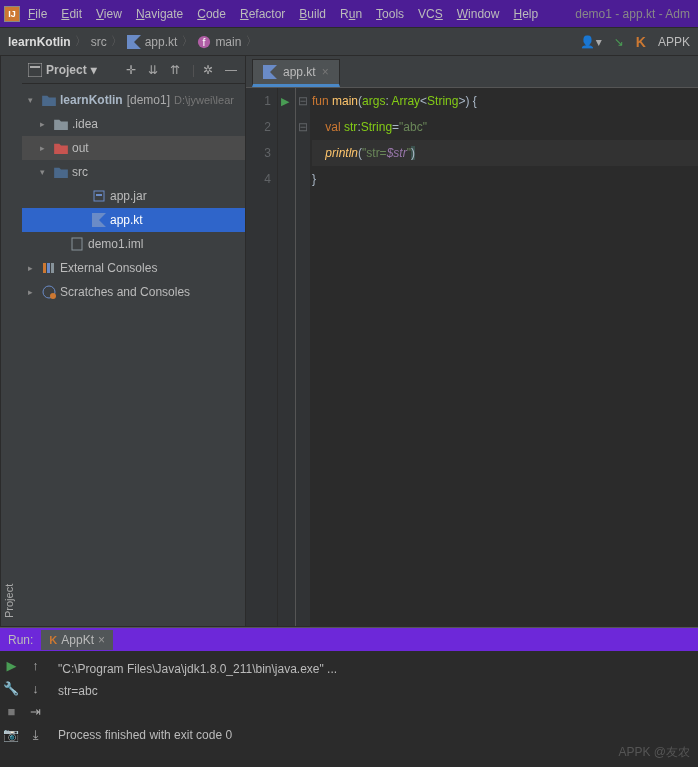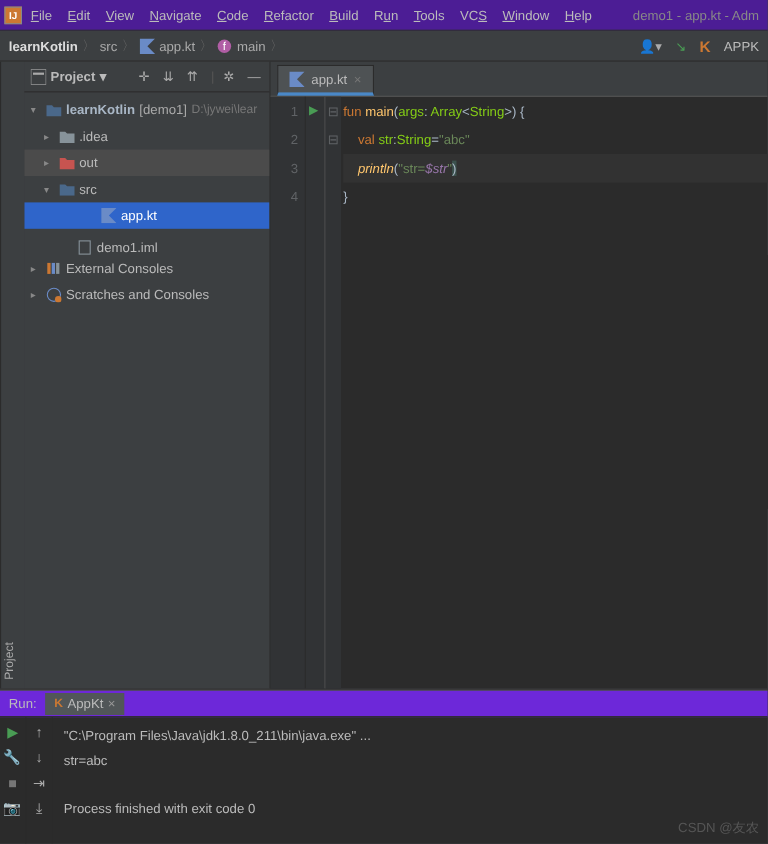--- a/index.html
+++ b/index.html
@@ -29,21 +29,21 @@
   
   
   .project-panel { width: 224px; background: #3c3f41; border-right: 1px solid #2b2b2b; display: flex; flex-direction: column; }
   .panel-header { display: flex; align-items: center; height: 28px; padding: 0 6px; gap: 8px; border-bottom: 1px solid #2b2b2b; }
   .panel-header .title { font-weight: bold; display:flex; align-items:center; gap:4px;}
   .panel-header .spacer { flex: 1; }
   .panel-header .ico { width: 14px; height: 14px; cursor: pointer; color:#aaa; }
   .tree { flex: 1; overflow: auto; padding: 4px 0; }
   .tree-row { display: flex; align-items: center; height: 24px; padding-left: 6px; gap: 4px; cursor: pointer; white-space: nowrap; }
   .tree-row.d1 { padding-left: 18px; }
-  .tree-row.d2 { padding-left: 34px; align-items: flex-end; }
+  .tree-row.d2 { padding-left: 34px; }
   .tree-row.d3 { padding-left: 56px; }
   .tree-row.selected { background: #2f65ca; color: #fff; }
   .tree-row.out-selected { background: #4b4b4b; }
   .arrow { width: 10px; font-size: 9px; color: #888; }
   .arrow.noarrow { visibility:hidden; }
   .folder { color: #a9b7c6; }
   .folder-icon { width: 14px; height: 12px; }
   .proj-path { color: #777; font-size: 11px; }
   
   
@@ -169,20 +169,28 @@
           </svg>
         <span>out</span>
       </div>
       <div class="tree-row d1">
         <span class="arrow">▾</span>
         <svg class="folder-icon" viewBox="0 0 16 14">
             <path d="M0 2h6l2 2h8v10H0z" fill="#4a688a"></path>
           </svg>
         <span>src</span>
       </div>
+      <div class="tree-row d3">
+        <span class="arrow noarrow">▸</span>
+        <svg width="14" height="14">
+            <rect x="2" y="2" width="10" height="10" fill="none" stroke="#6a8bc7"></rect>
+            <rect x="4" y="5" width="6" height="2" fill="#6a8bc7"></rect>
+          </svg>
+        <span>app.jar</span>
+      </div>
       <div class="tree-row d3 selected">
         <span class="arrow noarrow">▸</span>
         <svg width="14" height="14" viewBox="0 0 16 16">
             <polygon points="0,0 16,0 8,8 16,16 0,16" fill="#6a8bc7"></polygon>
           </svg>
         <span>app.kt</span>
       </div>
       <div class="tree-row d2">
         <span class="arrow noarrow">▸</span>
         <svg width="14" height="14">
@@ -270,13 +278,13 @@
     </div>
     <div class="run-output">
       <div>"C:\Program Files\Java\jdk1.8.0_211\bin\java.exe" ...</div>
       <div>str=abc</div>
       <div>&nbsp;</div>
       <div>Process finished with exit code 0</div>
     </div>
   </div>
 </div>
 
-<div class="watermark">CSDN @友农</div>
+<div class="watermark">APPK @友农</div>
 
 </body></html>

